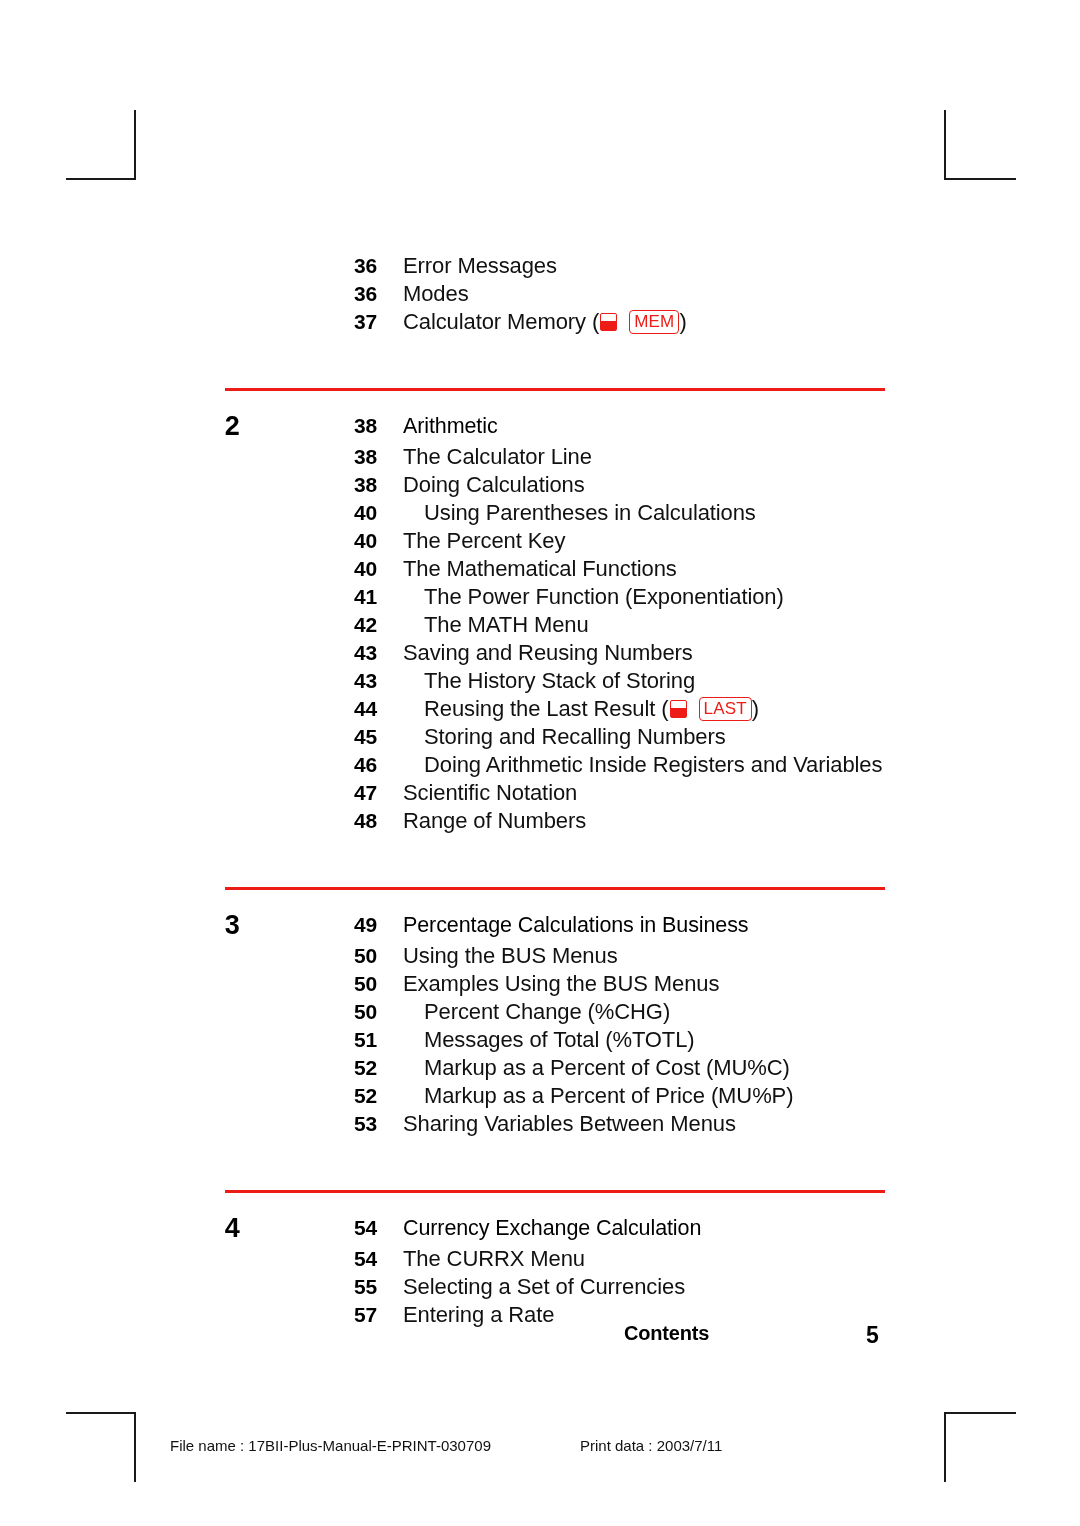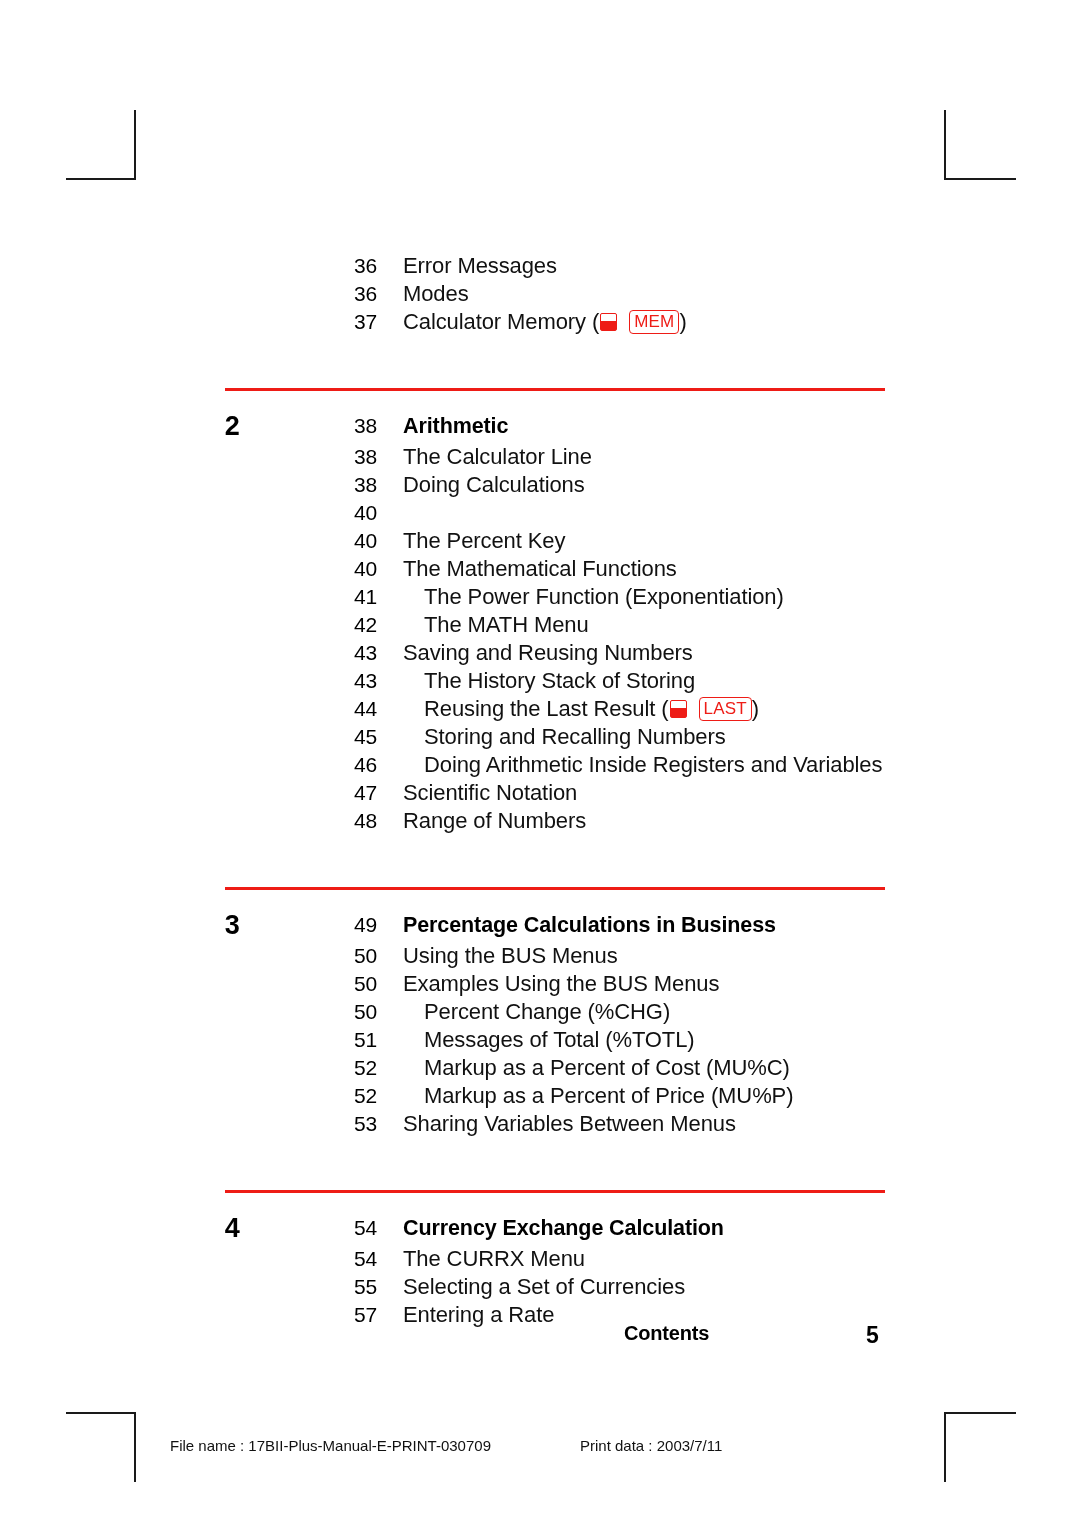--- a/index.html
+++ b/index.html
@@ -97,38 +97,38 @@
     color: #000;
     letter-spacing: -0.3px;
   }
 
   .pg-num {
     position: absolute;
     left: 325px;
     width: 52px;
     text-align: right;
     font-size: 21px;
-    font-weight: normal;
+    font-weight: bold;
     color: #000;
     letter-spacing: -0.2px;
   }
 
   .entry-title {
     position: absolute;
     left: 403px;
     font-size: 22px;
     font-weight: normal;
     color: #111;
     letter-spacing: -0.1px;
   }
   .entry-title.lvl2 {
     left: 424px;
   }
   .entry-title.chapter {
-    font-weight: bold;
+    font-weight: normal;
     font-size: 21.5px;
     letter-spacing: -0.1px;
     color: #000;
   }
 
   .row-chapter {
     height: 34px;
     line-height: 34px;
   }
 
@@ -260,20 +260,21 @@
       <div class="toc-row">
         <span class="pg-num">38</span>
         <span class="entry-title">The Calculator Line</span>
       </div>
       <div class="toc-row">
         <span class="pg-num">38</span>
         <span class="entry-title">Doing Calculations</span>
       </div>
       <div class="toc-row">
         <span class="pg-num">40</span>
+        <span class="entry-title lvl2">Using Parentheses in Calculations</span>
       </div>
       <div class="toc-row">
         <span class="pg-num">40</span>
         <span class="entry-title">The Percent Key</span>
       </div>
       <div class="toc-row">
         <span class="pg-num">40</span>
         <span class="entry-title">The Mathematical Functions</span>
       </div>
       <div class="toc-row">

